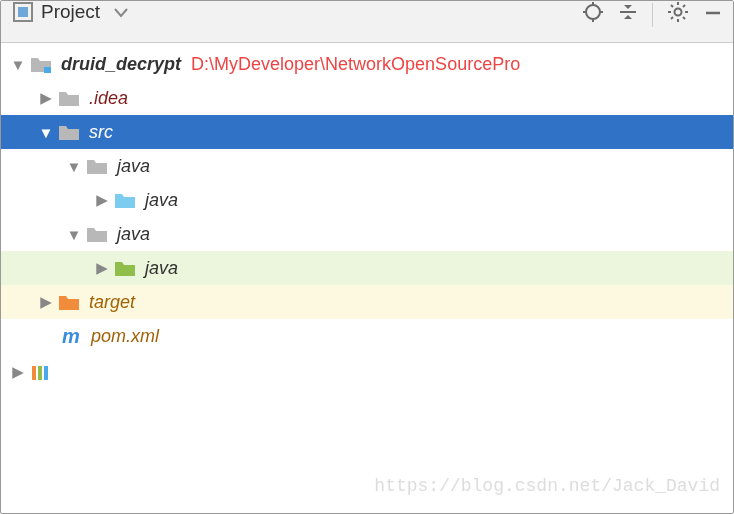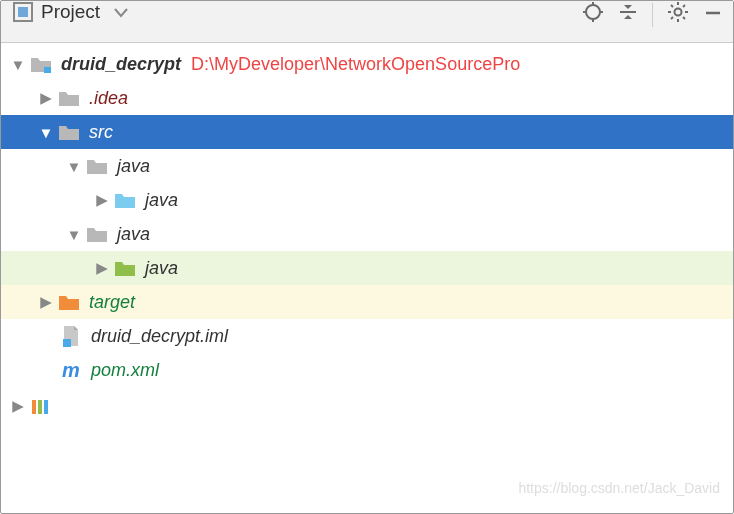--- a/index.html
+++ b/index.html
@@ -50,29 +50,30 @@
     .arrow {
       width: 22px; text-align: center;
       color: #888; font-size: 15px;
     }
     .row.selected .arrow { color: #fff; }
     .spacer { display: inline-block; }
     .folder-icon, .file-icon { width: 24px; margin-right: 8px; display: inline-flex; align-items: center; justify-content: center; }
     .label { color: #333; font-style: italic; }
     .row.selected .label { color: #ffffff; }
     .label.olive { color: #7f1d1d; }
-    .label.brown { color: #15803d; }
+    .label.brown { color: #a16207; }
     .label.bold { font-weight: bold; }
     .path { color: #ef4444; margin-left: 10px; }
     .watermark {
       position: absolute;
       right: 14px;
       bottom: 18px;
       color: #ddd;
-      font-size: 14px;
+      font-size: 18px;
+      font-family: Liberation Mono, monospace;
     }
   </style>
 </head>
 <body>
 
 <div class="toolbar">
   <div class="toolbar-left">
     <span class="tool-icon-box">
       <span class="tool-icon-box-inner"></span>
     </span>
@@ -211,31 +212,20 @@
     <span class="arrow">▶</span>
     <span class="folder-icon">
       <svg width="22" height="18" viewBox="0 0 22 18">
           <path d="M1 3 L8 3 L10 6 L21 6 L21 17 L1 17 Z" fill="#f08c3a"></path>
         </svg>
     </span>
     <span class="label brown">target</span>
   </div>
 
 
-  <div class="row">
-    <span class="spacer" style="width:58px"></span>
-    <span class="file-icon">
-      <svg width="20" height="22" viewBox="0 0 20 22">
-          <path d="M3 1 L13 1 L17 5 L17 21 L3 21 Z" fill="#c8c8c8"></path>
-          <path d="M13 1 L13 5 L17 5 Z" fill="#aaa"></path>
-          <rect x="2" y="14" width="8" height="8" fill="#4aa9e8"></rect>
-        </svg>
-    </span>
-    <span class="label">druid_decrypt.iml</span>
-  </div>
 
   <div class="row">
     <span class="spacer" style="width:58px"></span>
     <span class="file-icon">
       <span style="font-weight:bold;font-style:italic;color:#3a8de0;font-size:20px;">m</span>
     </span>
     <span class="label brown">pom.xml</span>
   </div>
 
   <div class="row" style="margin-top:2px;">

